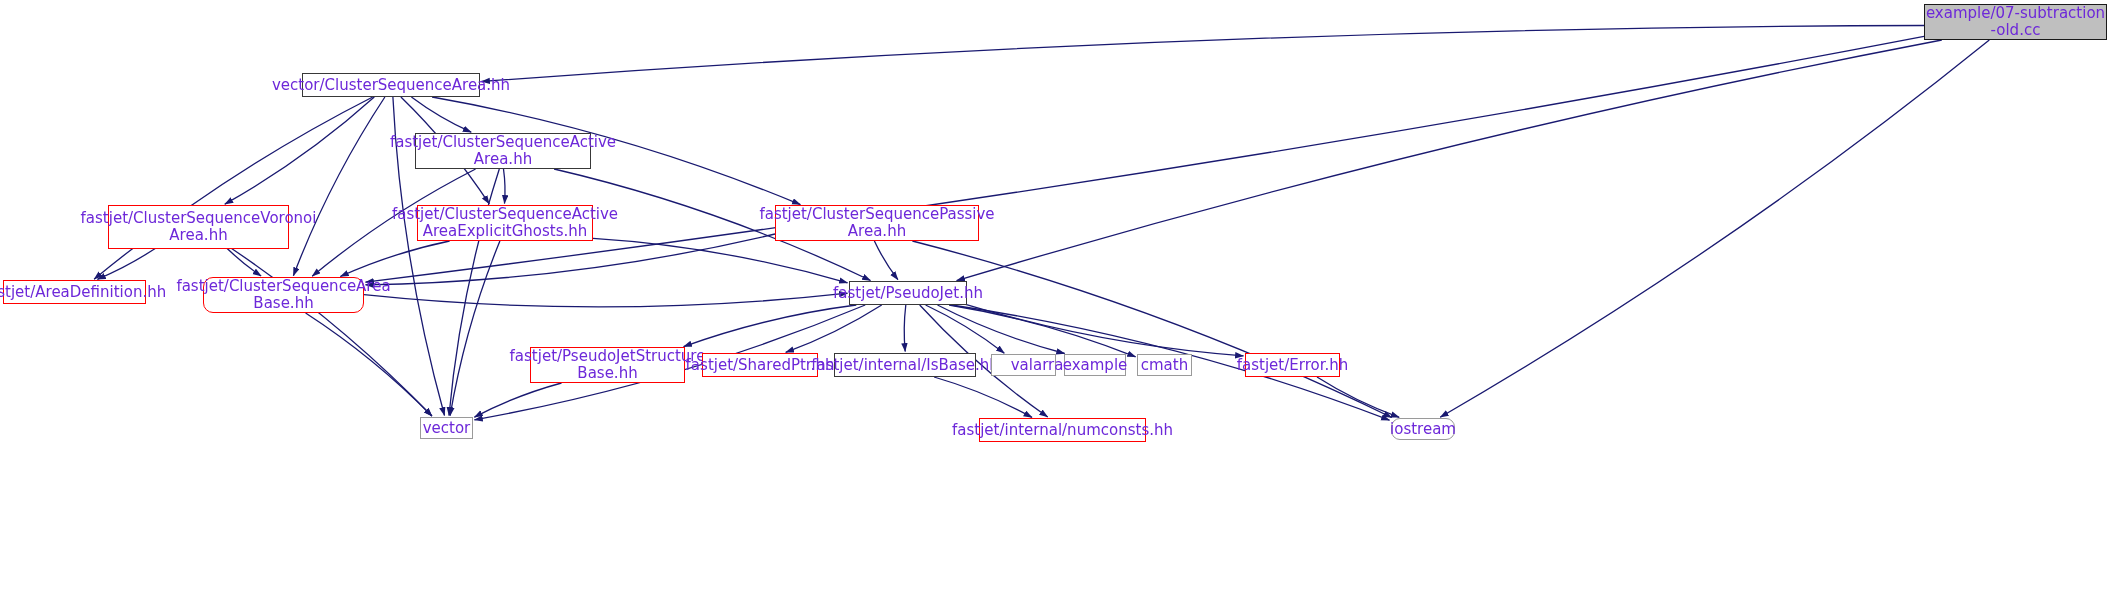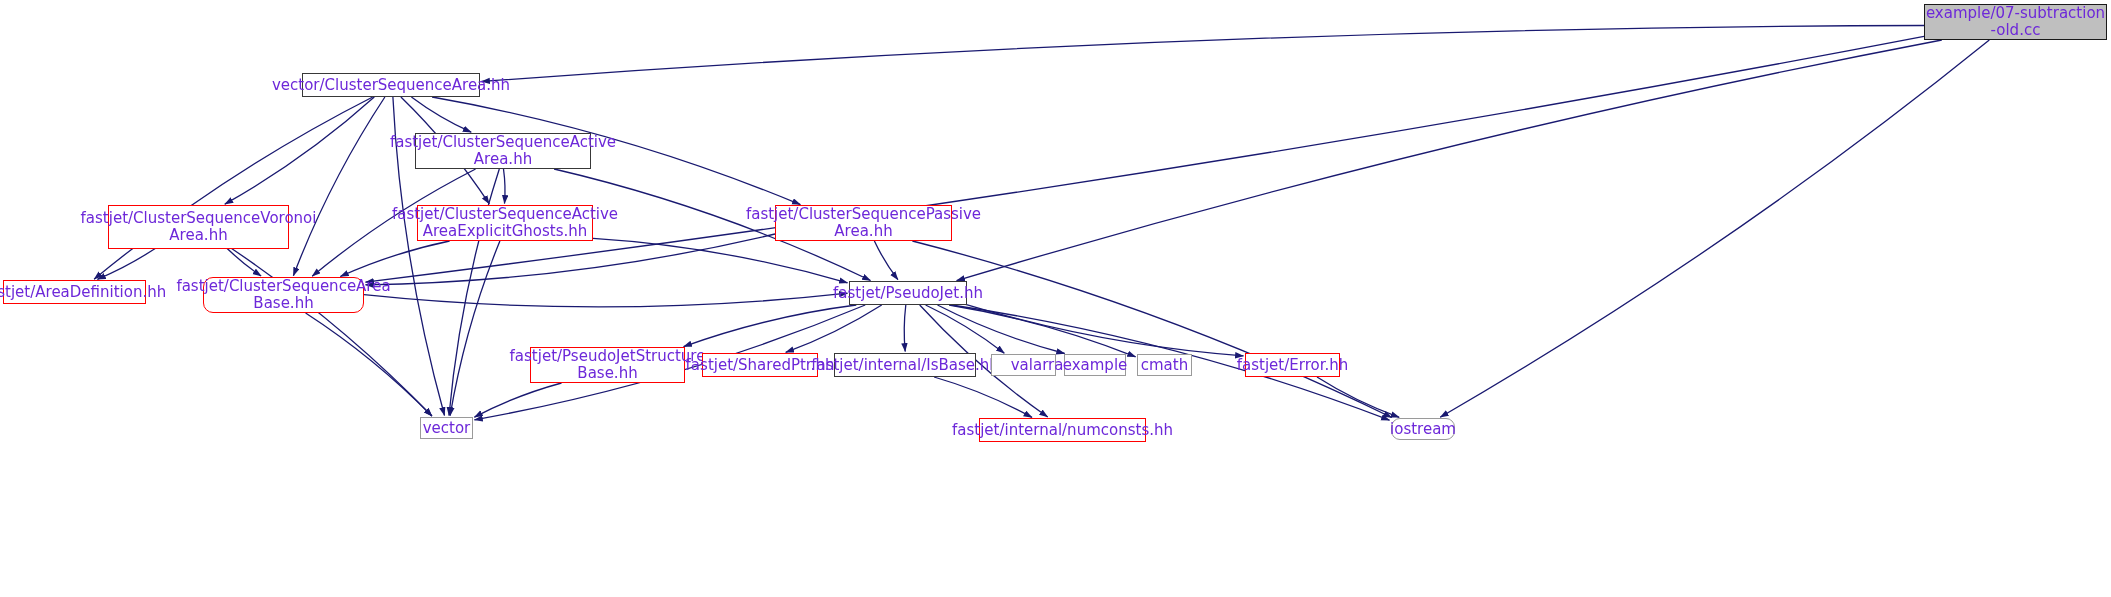--- a/index.html
+++ b/index.html
@@ -69,21 +69,21 @@
   <div id="node-layer">
       <div class="node root" style="left: 1924px; top: 4px; width: 183px; height: 36px;">example/07-subtraction
 -old.cc</div>
       <div class="node black" style="left: 302px; top: 73px; width: 178px; height: 24px; font-size: 15px;">vector/ClusterSequenceArea.hh</div>
       <div class="node black" style="left: 415px; top: 133px; width: 176px; height: 36px;">fastjet/ClusterSequenceActive
 Area.hh</div>
       <div class="node red" style="left: 108px; top: 205px; width: 181px; height: 44px;">fastjet/ClusterSequenceVoronoi
 Area.hh</div>
       <div class="node red" style="left: 417px; top: 205px; width: 176px; height: 36px;">fastjet/ClusterSequenceActive
 AreaExplicitGhosts.hh</div>
-      <div class="node red" style="left: 775px; top: 205px; width: 177px; height: 36px;">fastjet/ClusterSequencePassive
+      <div class="node red" style="left: 775px; top: 205px; width: 204px; height: 36px;">fastjet/ClusterSequencePassive
 Area.hh</div>
       <div class="node red" style="left: 3px; top: 280px; width: 143px; height: 24px; font-size: 15px;">fastjet/AreaDefinition.hh</div>
       <div class="node red" style="left: 203px; top: 277px; width: 161px; height: 36px; border-radius: 10px;">fastjet/ClusterSequenceArea
 Base.hh</div>
       <div class="node black" style="left: 849px; top: 281px; width: 118px; height: 24px; font-size: 15px;">fastjet/PseudoJet.hh</div>
       <div class="node red" style="left: 530px; top: 347px; width: 155px; height: 36px;">fastjet/PseudoJetStructure
 Base.hh</div>
       <div class="node red" style="left: 702px; top: 353px; width: 116px; height: 24px; font-size: 15px;">fastjet/SharedPtr.hh</div>
       <div class="node black" style="left: 834px; top: 353px; width: 142px; height: 24px; font-size: 15px;">fastjet/internal/IsBase.hh</div>
       <div class="node gray-thin" style="left: 991px; top: 354px; width: 65px; height: 22px; font-size: 15px; padding-left: 36px;">valarray</div>

